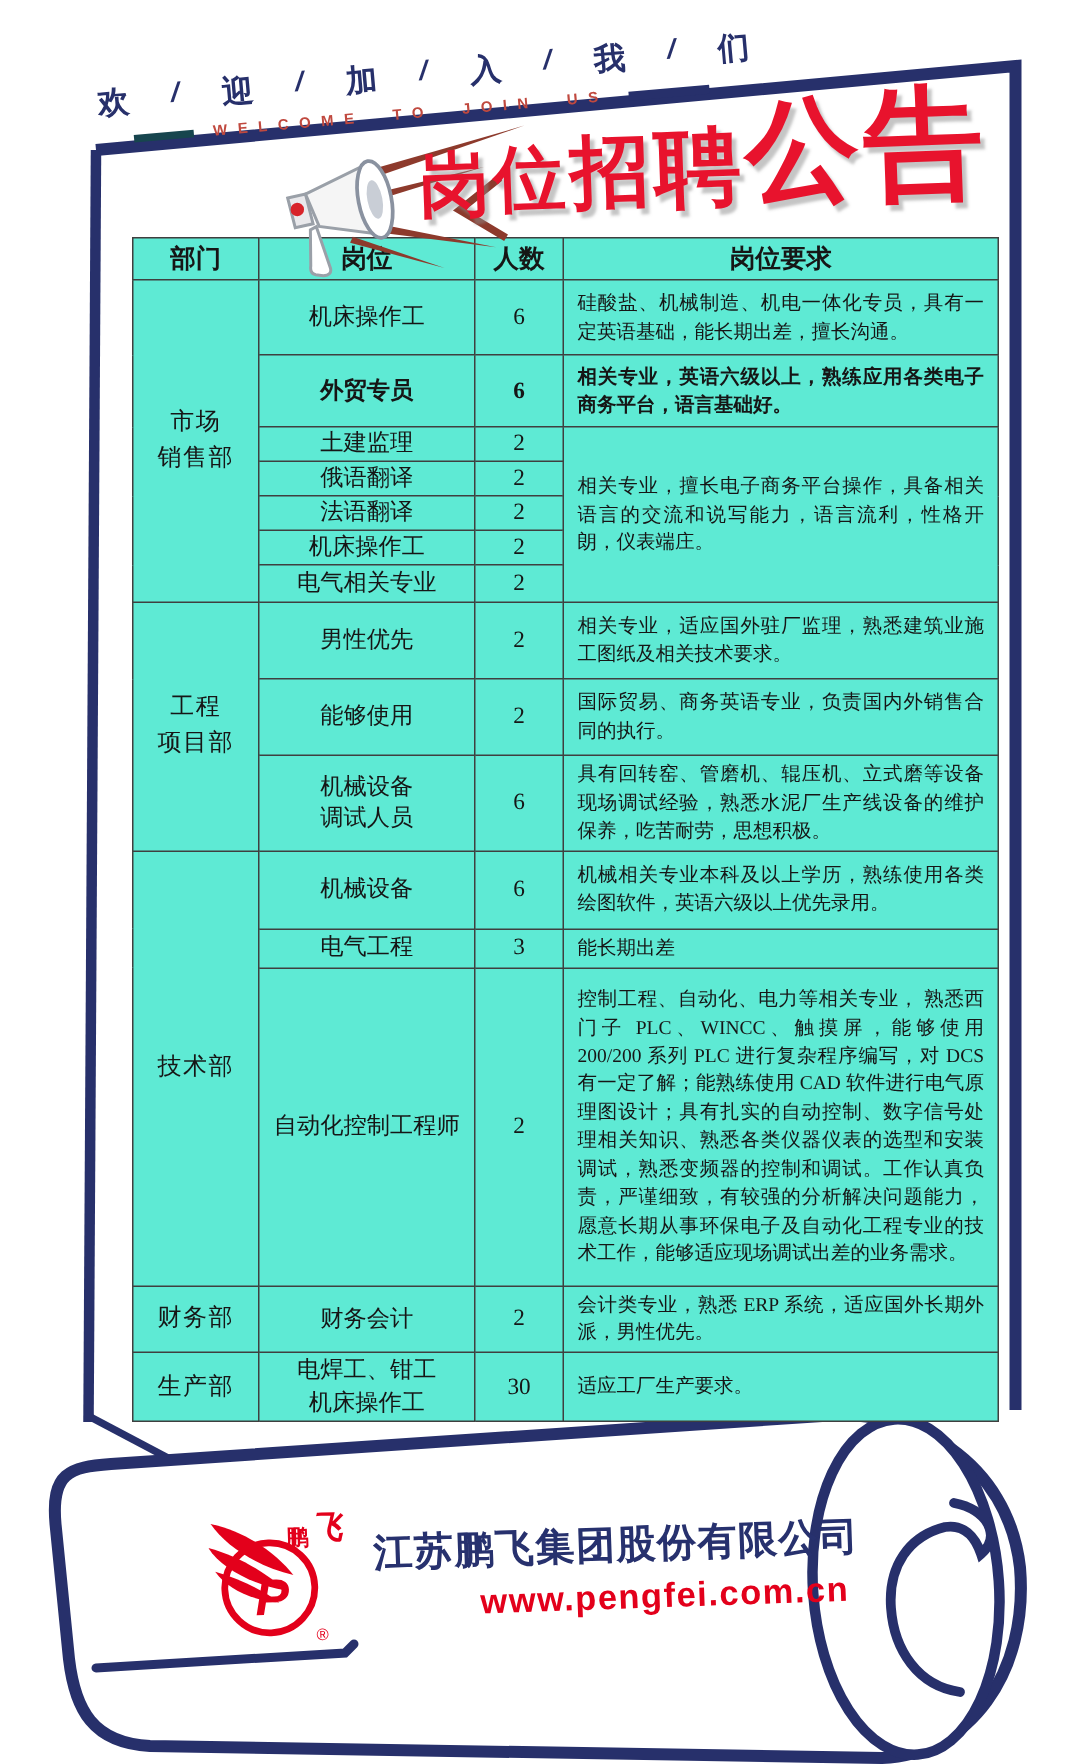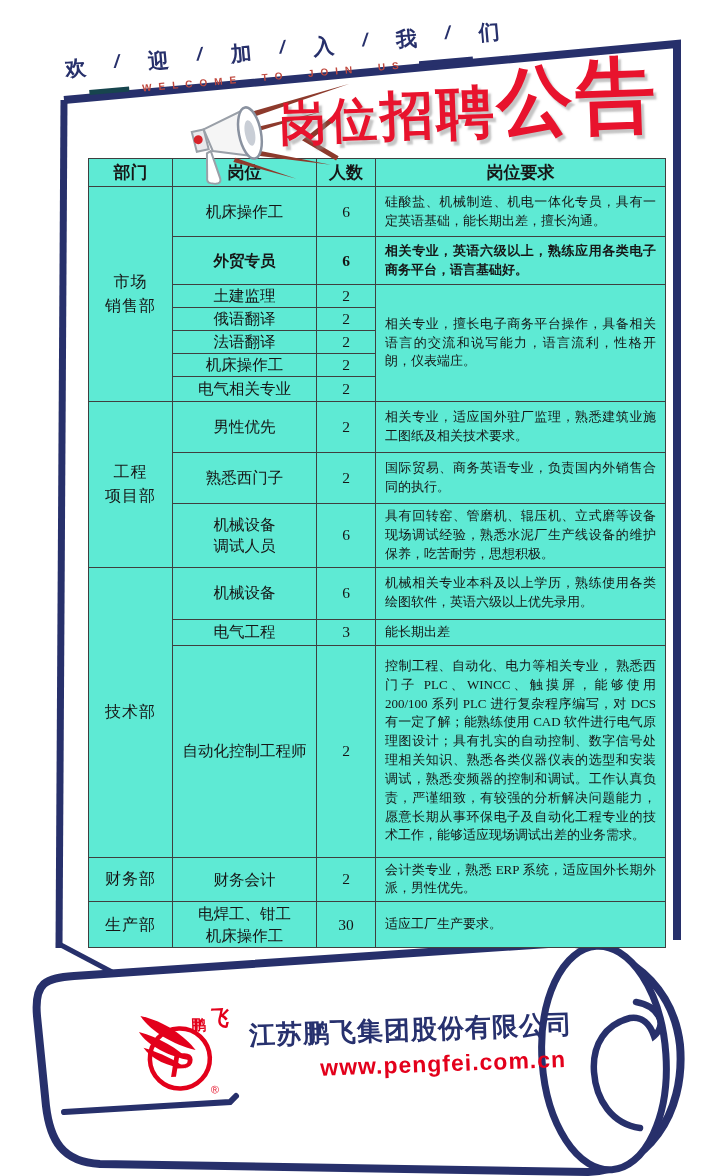--- a/index.html
+++ b/index.html
@@ -164,21 +164,21 @@
           <td class="num">2</td>
         </tr>
         <tr style="height: 51px;">
           <td class="dept" rowspan="3">工程
 项目部</td>
           <td class="pos">男性优先</td>
           <td class="num">2</td>
           <td class="req">相关专业，适应国外驻厂监理，熟悉建筑业施工图纸及相关技术要求。</td>
         </tr>
         <tr style="height: 51px;">
-          <td class="pos">熟悉西门子</td>
+          <td class="pos">能够使用</td>
           <td class="num">2</td>
           <td class="req">国际贸易、商务英语专业，负责国内外销售合同的执行。</td>
         </tr>
         <tr style="height: 57px;">
           <td class="pos">机械设备
 调试人员</td>
           <td class="num">6</td>
           <td class="req">具有回转窑、管磨机、辊压机、立式磨等设备现场调试经验，熟悉水泥厂生产线设备的维护保养，吃苦耐劳，思想积极。</td>
         </tr>
         <tr style="height: 52px;">
@@ -188,21 +188,21 @@
           <td class="req">机械相关专业本科及以上学历，熟练使用各类绘图软件，英语六级以上优先录用。</td>
         </tr>
         <tr style="height: 26px;">
           <td class="pos">电气工程</td>
           <td class="num">3</td>
           <td class="req">能长期出差</td>
         </tr>
         <tr style="height: 212px;">
           <td class="pos">自动化控制工程师</td>
           <td class="num">2</td>
-          <td class="req">控制工程、自动化、电力等相关专业， 熟悉西门子 PLC、WINCC、触摸屏，能够使用 200/100 系列 PLC 进行复杂程序编写，对 DCS 有一定了解；能熟练使用 CAD 软件进行电气原理图设计；具有扎实的自动控制、数字信号处理相关知识、熟悉各类仪器仪表的选型和安装调试，熟悉变频器的控制和调试。工作认真负责，严谨细致，有较强的分析解决问题能力，愿意长期从事环保电子及自动化工程专业的技术工作，能够适应现场调试出差的业务需求。</td>
+          <td class="req">控制工程、自动化、电力等相关专业， 熟悉西门子 PLC、WINCC、触摸屏，能够使用 200/200 系列 PLC 进行复杂程序编写，对 DCS 有一定了解；能熟练使用 CAD 软件进行电气原理图设计；具有扎实的自动控制、数字信号处理相关知识、熟悉各类仪器仪表的选型和安装调试，熟悉变频器的控制和调试。工作认真负责，严谨细致，有较强的分析解决问题能力，愿意长期从事环保电子及自动化工程专业的技术工作，能够适应现场调试出差的业务需求。</td>
         </tr>
         <tr style="height: 44px; margin-top: 20px;">
           <td class="dept" rowspan="1">财务部</td>
           <td class="pos">财务会计</td>
           <td class="num">2</td>
           <td class="req">会计类专业，熟悉 ERP 系统，适应国外长期外派，男性优先。</td>
         </tr>
         <tr style="height: 46px;">
           <td class="dept" rowspan="1">生产部</td>
           <td class="pos">电焊工、钳工

